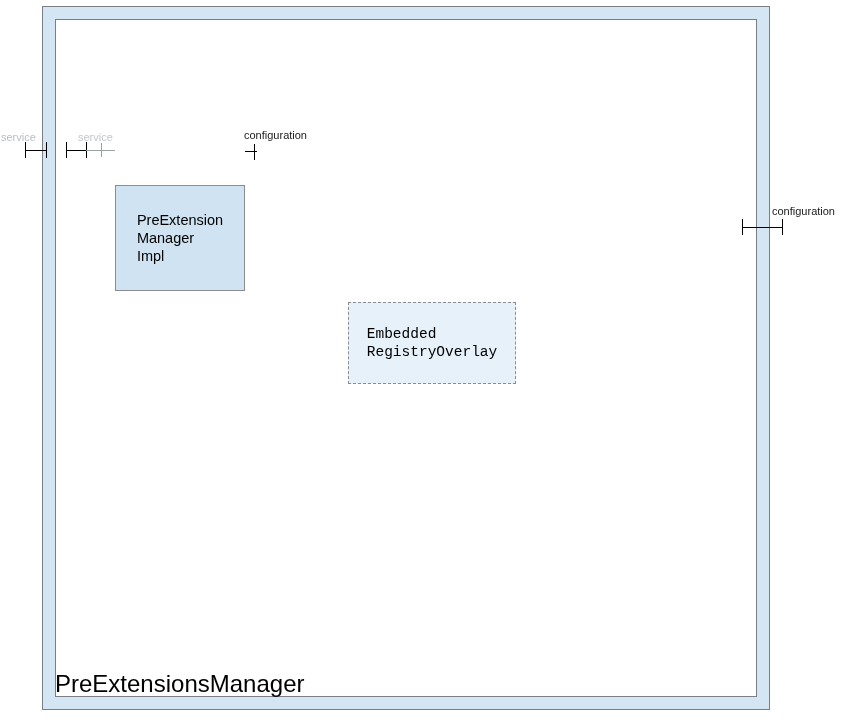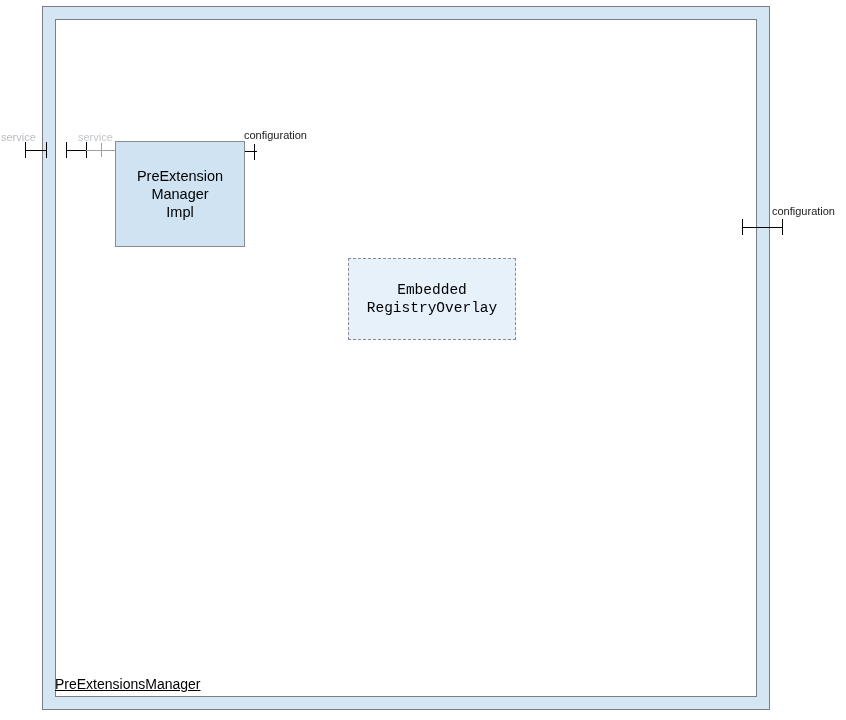--- a/index.html
+++ b/index.html
@@ -44,38 +44,38 @@
     background: #ffffff;
   }
 
   .frame-title {
     position: absolute;
     left: 55px;
     top: 669px;
     width: 420px;
     height: 30px;
     line-height: 30px;
-    font-size: 14px;
+    font-size: 24px;
     color: #000000;
     white-space: nowrap;
     background: transparent;
-    text-decoration: underline;
   }
 
   
   .component-box {
     position: absolute;
     box-sizing: border-box;
     display: flex;
     align-items: center;
     justify-content: center;
-    text-align: center;
+    text-align: left;
     font-size: 14.5px;
     line-height: 18px;
     color: #000000;
+    margin-top: 44px;
   }
 
   #box-preextensionmanagerimpl {
     left: 115px;
     top: 141px;
     width: 130px;
     height: 106px;
     background: #cfe3f2;
     border: 1px solid #8b8b92;
   }

